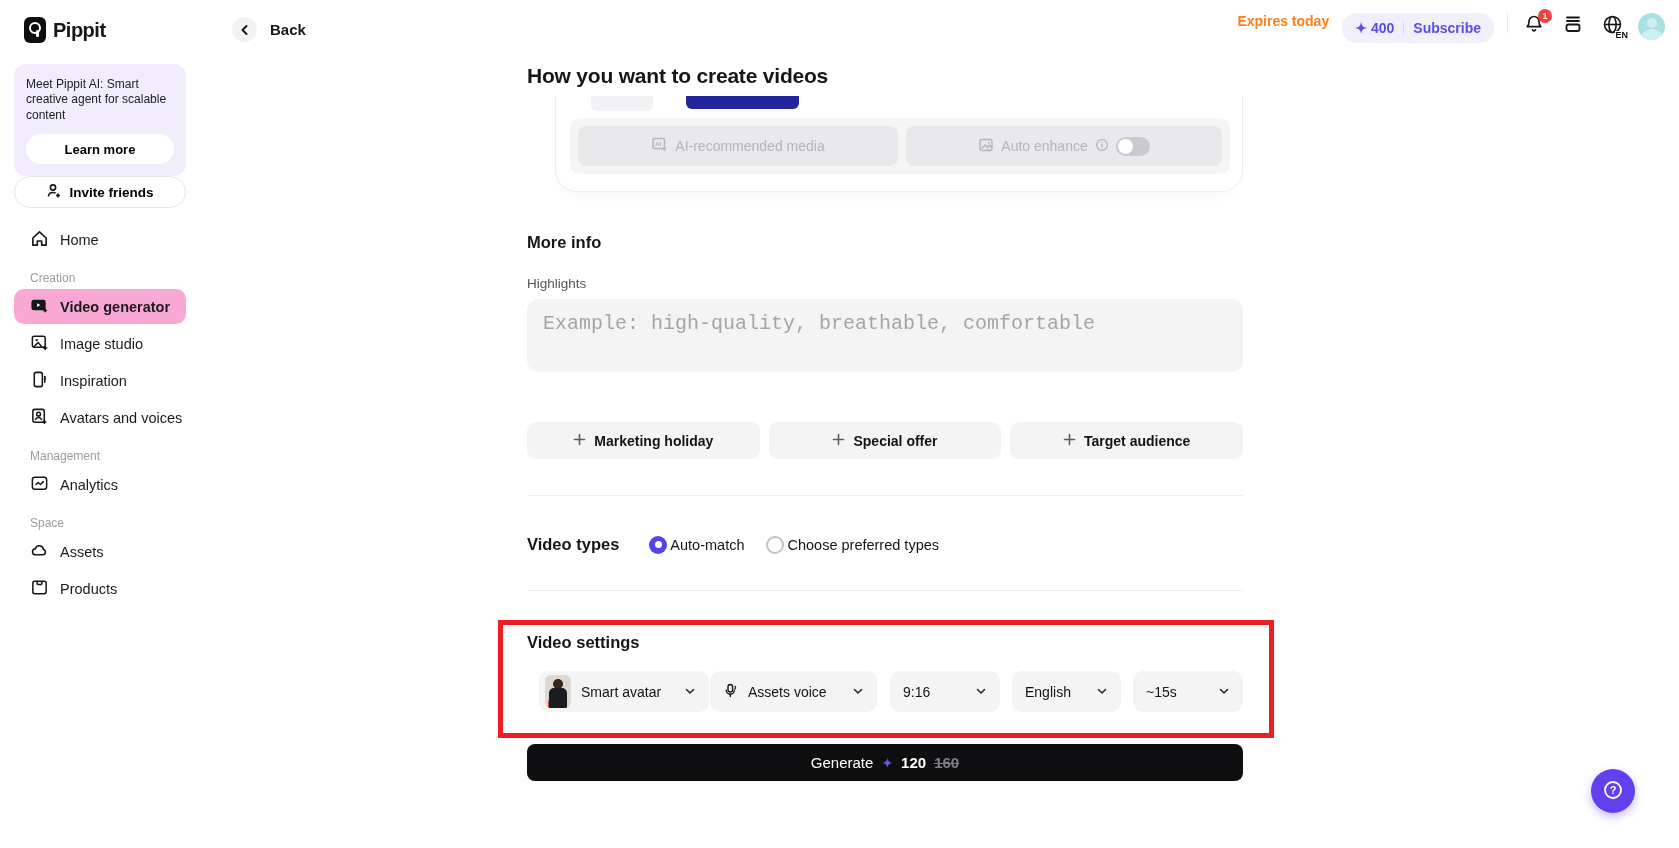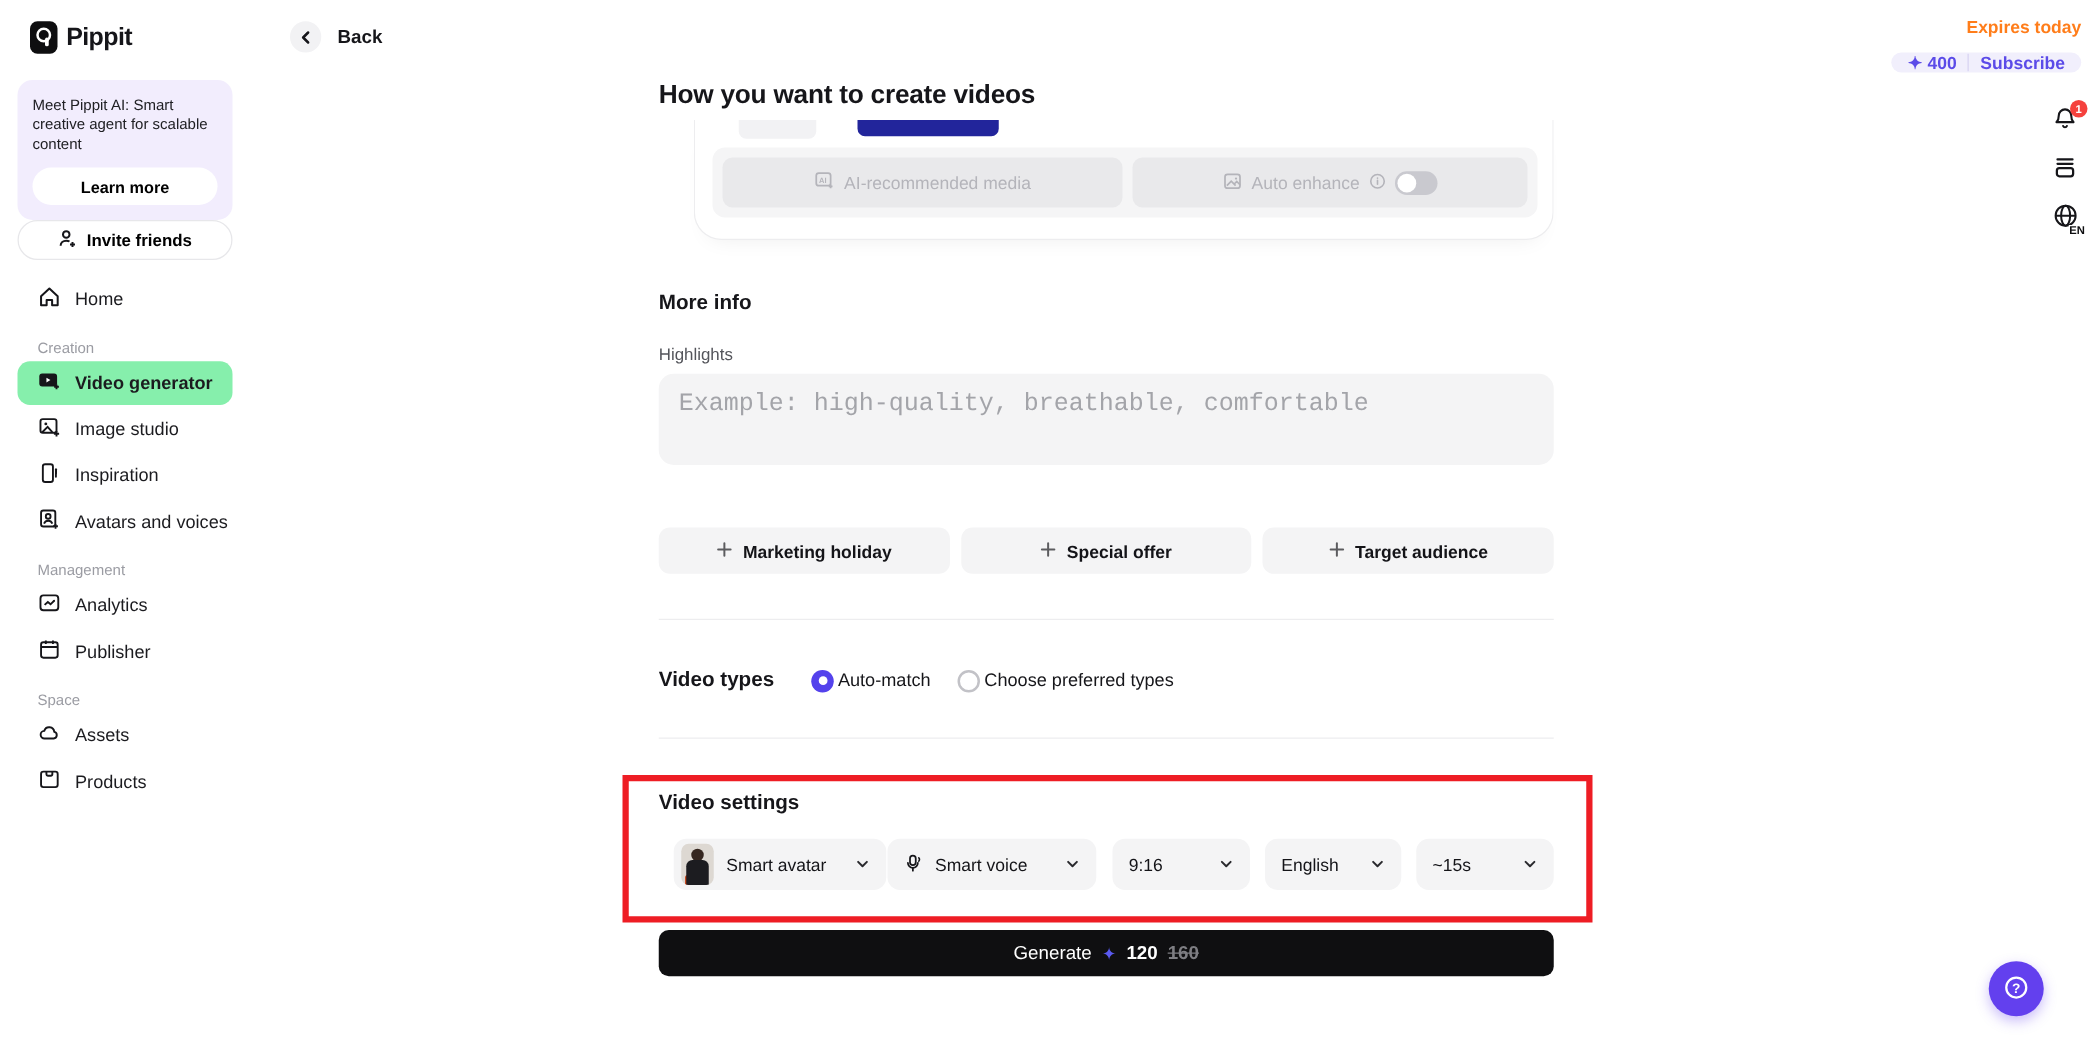--- a/index.html
+++ b/index.html
@@ -21,29 +21,29 @@
     font-size:13px; font-weight:600; font-family:inherit; display:flex; align-items:center; justify-content:center; cursor:pointer; }
 
   .invite-btn { position:absolute; left:14px; top:176px; width:172px; height:32px; background:#fff;
     border:1px solid #E7E7EA; border-radius:16px; display:flex; align-items:center; justify-content:center; gap:7px;
     font-size:13.5px; font-weight:600; font-family:inherit; cursor:pointer; }
 
   .nav { position:absolute; left:14px; top:222px; width:172px; }
   .nav-section { font-size:12px; color:#9B9CA3; margin:14px 0 4px 16px; }
   .nav-item { height:35px; display:flex; align-items:center; gap:11px; padding-left:16px; border-radius:10px;
     font-size:14.5px; font-weight:500; color:#1B1B1F; cursor:pointer; margin-bottom:2px; }
-  .nav-item.active { background:#86efac; font-weight:600; }
+  .nav-item.active { background:#f9a8d4; font-weight:600; }
   .nav-item svg { flex:0 0 auto; }
 
   
   .back-wrap { position:absolute; left:232px; top:17px; display:flex; align-items:center; gap:13px; cursor:pointer; }
   .back-circle { width:25px; height:25px; border-radius:50%; background:#F2F2F4; display:flex; align-items:center; justify-content:center; }
   .back-label { font-size:15px; font-weight:700; }
 
-  .topbar-right { position:absolute; right:14px; top:13px; height:34px; display:flex; align-items:flex-end; gap:13px;flex-direction:column; }
+  .topbar-right { position:absolute; right:14px; top:13px; height:34px; display:flex; align-items:flex-start; gap:13px; }
   .expires { color:#FF7D1A; font-size:14px; font-weight:700; }
   .credits-pill { height:30px; background:#F1EFFC; border-radius:16px; display:flex; align-items:center; gap:9px;
     padding:0 13px; cursor:pointer; }
   .credits-num { color:#5B4BE8; font-size:14px; font-weight:700; display:flex; align-items:center; gap:4px; }
   .pill-divider { width:1px; height:14px; background:#D8D4F1; }
   .subscribe { color:#5B4BE8; font-size:14px; font-weight:700; }
   .vert-divider { width:1px; height:20px; background:#E7E7EA; }
   .icon-btn { position:relative; width:26px; height:26px; display:flex; align-items:center; justify-content:center; cursor:pointer; }
   .badge { position:absolute; top:-4px; right:-5px; min-width:14px; height:14px; background:#F5413D; color:#fff;
     border-radius:8px; font-size:9px; font-weight:700; display:flex; align-items:center; justify-content:center; padding:0 3px; }
@@ -189,27 +189,20 @@
     </div>
 
     <div class="nav-section">Management</div>
     <div class="nav-item">
       <span><svg width="19" height="19" viewBox="0 0 20 20" fill="none" stroke="#16161a" stroke-width="1.6">
             <rect x="2.5" y="3.5" width="15" height="12.5" rx="2.5"></rect>
             <path d="M6 11.5l2.7-2.5 2.3 2 3-3"></path>
             <path d="M14 8v0" stroke-linecap="round"></path>
           </svg></span>
       <span>Analytics</span>
-    </div>
-    <div class="nav-item">
-      <span><svg width="19" height="19" viewBox="0 0 20 20" fill="none" stroke="#16161a" stroke-width="1.6">
-            <rect x="3" y="4" width="14" height="13" rx="2"></rect>
-            <path d="M3 8h14M7 2.5V5.5M13 2.5V5.5"></path>
-          </svg></span>
-      <span>Publisher</span>
     </div>
 
     <div class="nav-section">Space</div>
     <div class="nav-item">
       <span><svg width="19" height="19" viewBox="0 0 20 20" fill="none" stroke="#16161a" stroke-width="1.6">
             <path d="M6 14.5a3.2 3.2 0 0 1-.3-6.4 4.3 4.3 0 0 1 8.4.9 2.8 2.8 0 0 1-.4 5.5z" stroke-linejoin="round"></path>
           </svg></span>
       <span>Assets</span>
     </div>
     <div class="nav-item">
@@ -354,21 +347,21 @@
             <path d="M2.5 4.5 6 8l3.5-3.5"></path>
           </svg></span>
     </div>
     <div class="dd dd-voice">
       <span><svg width="17" height="17" viewBox="0 0 17 17" fill="none" stroke="#16161a" stroke-width="1.4" stroke-linecap="round">
             <rect x="5" y="2.5" width="4.6" height="7.5" rx="2.3"></rect>
             <path d="M3.3 8.2a4 4 0 0 0 8 0"></path>
             <path d="M7.3 12.2v2.3"></path>
             <path d="M12 4.2c.7.8.7 2 0 2.8" stroke-width="1.2"></path>
           </svg></span>
-      <span>Smart voice</span>
+      <span>Assets voice</span>
       <span class="dd-chev"><svg width="12" height="12" viewBox="0 0 12 12" fill="none" stroke="#2a2a2e" stroke-width="1.6" stroke-linecap="round" stroke-linejoin="round">
             <path d="M2.5 4.5 6 8l3.5-3.5"></path>
           </svg></span>
     </div>
     <div class="dd dd-ratio">
       <span>9:16</span>
       <span class="dd-chev"><svg width="12" height="12" viewBox="0 0 12 12" fill="none" stroke="#2a2a2e" stroke-width="1.6" stroke-linecap="round" stroke-linejoin="round">
             <path d="M2.5 4.5 6 8l3.5-3.5"></path>
           </svg></span>
     </div>

